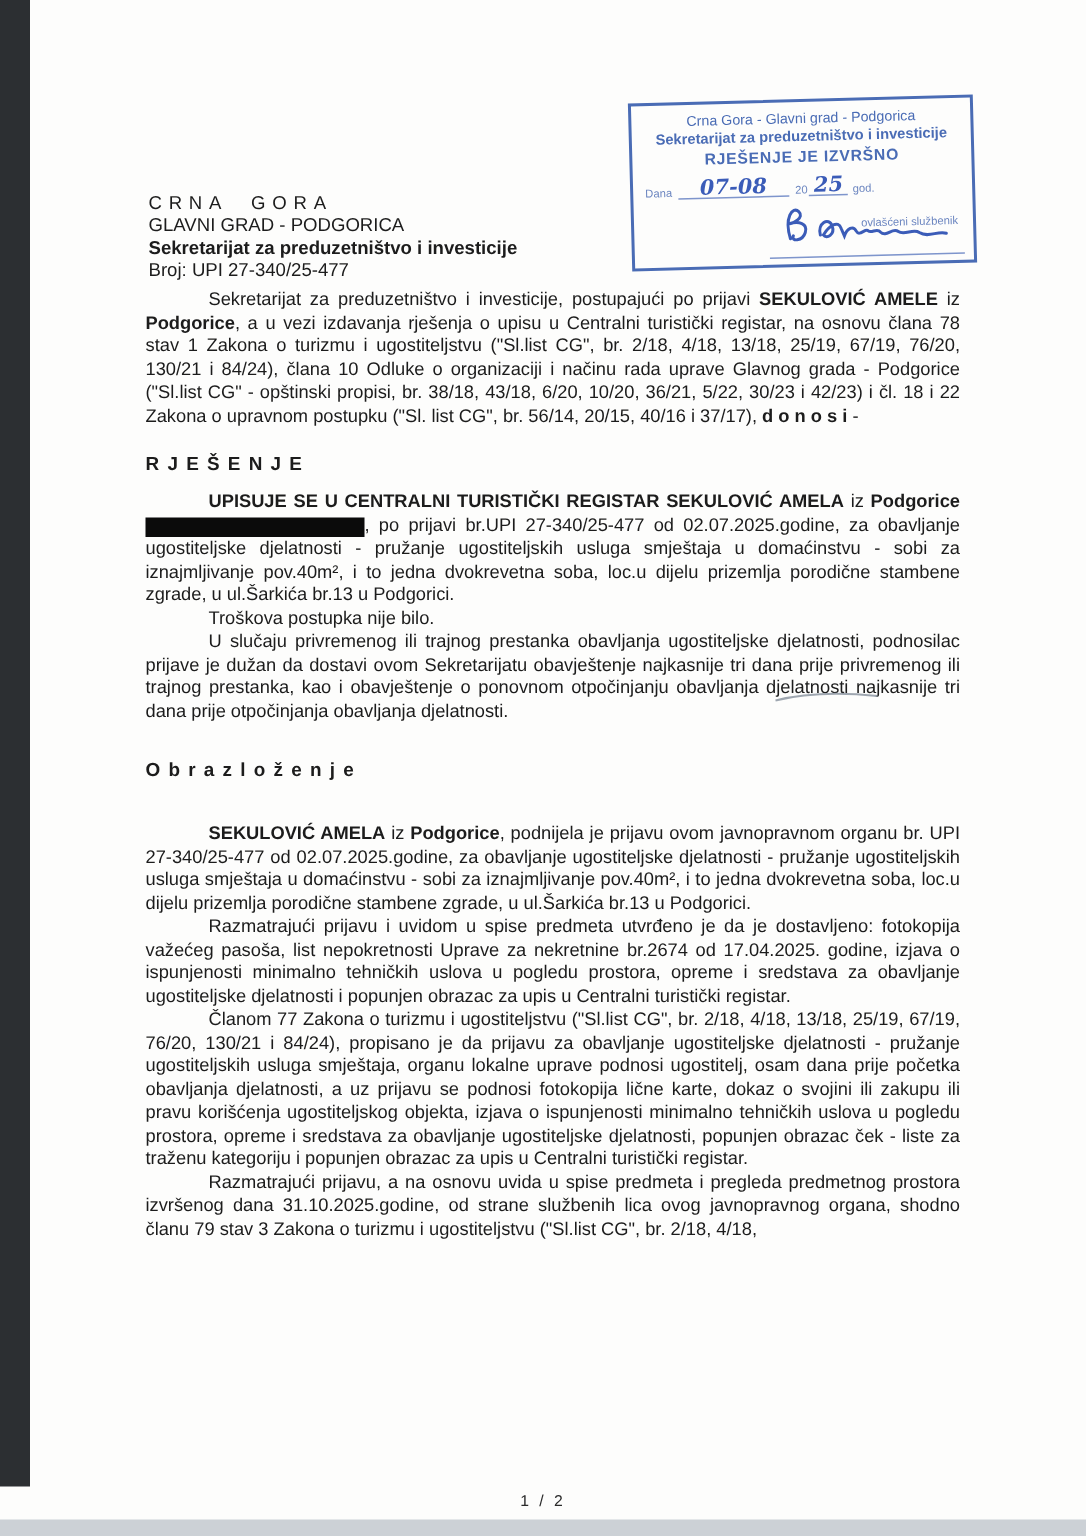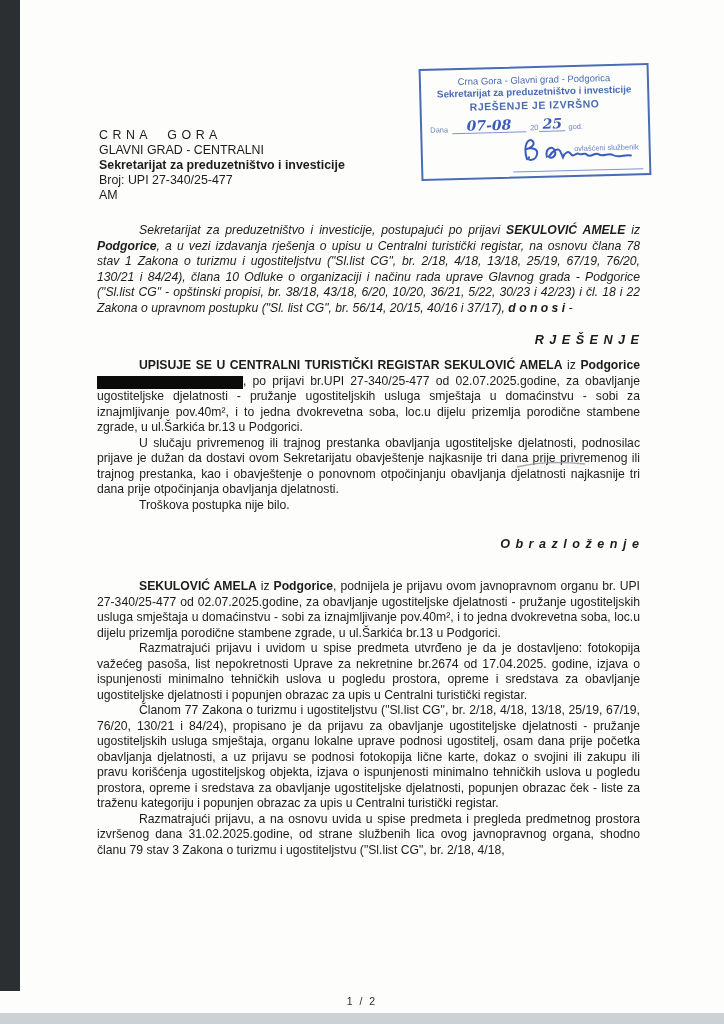--- a/index.html
+++ b/index.html
@@ -25,25 +25,25 @@
   .para{
     font-size:12.2px;line-height:15.5px;margin:0;
     text-align:justify;text-indent:42px;
   }
   .b{font-weight:bold;}
   .redacted{
     display:inline-block;width:146px;height:13px;background:#0b0b0b;
     vertical-align:text-bottom;margin-bottom:-1px;
   }
   .heading{
-    text-align:right;font-weight:bold;font-size:12.6px;
-    margin:17px 0 11px 0;letter-spacing:1px;font-style:italic;
+    text-align:left;font-weight:bold;font-size:12.6px;
+    margin:17px 0 11px 0;letter-spacing:1px;
   }
   .heading2{margin:24px 0 28px 0;}
-  .body-start{margin-top:20px;font-style:italic;}
+  .body-start{margin-top:4px;}
 
   
   .stamp{
     position:absolute;left:420px;top:66px;width:230px;height:112px;
     border:2px solid #4a6cb5;transform:rotate(-1.5deg);
     color:#4a6cb5;text-align:center;padding-top:6px;box-sizing:border-box;
     background:rgba(255,255,255,0.0);
   }
   .stamp .s1{font-size:9.5px;line-height:12px;}
   .stamp .s2{font-size:9.8px;line-height:12px;font-weight:bold;}
@@ -99,39 +99,38 @@
                M34,26 C32,18 40,14 42,20 C44,26 38,29 36,26 C40,20 46,16 48,22 L50,27
                C52,22 56,20 58,24 C60,28 64,22 66,24 C68,26 72,22 74,25 C78,29 82,22 86,25
                C90,28 96,23 100,26 C106,30 112,25 118,27" fill="none" stroke="#3b5cb8" stroke-width="2" stroke-linecap="round"></path>
     </svg>
   </div>
 </div>
 
 <div class="doc">
   <div class="hdr">
     <div class="country">CRNA GORA</div>
-    <div>GLAVNI GRAD - CENTRALNI</div>
+    <div>GLAVNI GRAD - PODGORICA</div>
     <div class="org">Sekretarijat za preduzetništvo i investicije</div>
     <div>Broj: UPI 27-340/25-477</div>
-    <div>AM</div>
   </div>
 
   <p class="para body-start"><span>Sekretarijat za preduzetništvo i investicije, postupajući po prijavi </span><span class="b">SEKULOVIĆ AMELE</span><span> iz </span><span class="b">Podgorice</span><span>, a u vezi izdavanja rješenja o upisu u Centralni turistički registar, na osnovu člana 78 stav 1 Zakona o turizmu i ugostiteljstvu ("Sl.list CG", br. 2/18, 4/18, 13/18, 25/19, 67/19, 76/20, 130/21 i 84/24), člana 10 Odluke o organizaciji i načinu rada uprave Glavnog grada - Podgorice ("Sl.list CG" - opštinski propisi, br. 38/18, 43/18, 6/20, 10/20, 36/21, 5/22, 30/23 i 42/23) i čl. 18 i 22 Zakona o upravnom postupku ("Sl. list CG", br. 56/14, 20/15, 40/16 i 37/17), </span><span class="b">d o n o s i</span><span> -</span></p>
 
   <div class="heading">R J E Š E N J E</div>
 
   <p class="para"><span class="b">UPISUJE SE U CENTRALNI TURISTIČKI REGISTAR SEKULOVIĆ AMELA</span><span> iz </span><span class="b">Podgorice</span><span> </span><span class="redacted"></span><span>, po prijavi br.UPI 27-340/25-477 od 02.07.2025.godine, za obavljanje ugostiteljske djelatnosti - pružanje ugostiteljskih usluga smještaja u domaćinstvu - sobi za iznajmljivanje pov.40m², i to jedna dvokrevetna soba, loc.u dijelu prizemlja porodične stambene zgrade, u ul.Šarkića br.13 u Podgorici.</span></p>
+  <p class="para"><span>Troškova postupka nije bilo.</span></p>
   <p class="para"><span>U slučaju privremenog ili trajnog prestanka obavljanja ugostiteljske djelatnosti, podnosilac prijave je dužan da dostavi ovom Sekretarijatu obavještenje najkasnije tri dana prije privremenog ili trajnog prestanka, kao i obavještenje o ponovnom otpočinjanju obavljanja djelatnosti najkasnije tri dana prije otpočinjanja obavljanja djelatnosti.</span></p>
-  <p class="para"><span>Troškova postupka nije bilo.</span></p>
 
   <div class="heading heading2">O b r a z l o ž e n j e</div>
 
   <p class="para"><span class="b">SEKULOVIĆ AMELA</span><span> iz </span><span class="b">Podgorice</span><span>, podnijela je prijavu ovom javnopravnom organu br. UPI 27-340/25-477 od 02.07.2025.godine, za obavljanje ugostiteljske djelatnosti - pružanje ugostiteljskih usluga smještaja u domaćinstvu - sobi za iznajmljivanje pov.40m², i to jedna dvokrevetna soba, loc.u dijelu prizemlja porodične stambene zgrade, u ul.Šarkića br.13 u Podgorici.</span></p>
   <p class="para"><span>Razmatrajući prijavu i uvidom u spise predmeta utvrđeno je da je dostavljeno: fotokopija važećeg pasoša, list nepokretnosti Uprave za nekretnine br.2674 od 17.04.2025. godine, izjava o ispunjenosti minimalno tehničkih uslova u pogledu prostora, opreme i sredstava za obavljanje ugostiteljske djelatnosti i popunjen obrazac za upis u Centralni turistički registar.</span></p>
   <p class="para"><span>Članom 77 Zakona o turizmu i ugostiteljstvu ("Sl.list CG", br. 2/18, 4/18, 13/18, 25/19, 67/19, 76/20, 130/21 i 84/24), propisano je da prijavu za obavljanje ugostiteljske djelatnosti - pružanje ugostiteljskih usluga smještaja, organu lokalne uprave podnosi ugostitelj, osam dana prije početka obavljanja djelatnosti, a uz prijavu se podnosi fotokopija lične karte, dokaz o svojini ili zakupu ili pravu korišćenja ugostiteljskog objekta, izjava o ispunjenosti minimalno tehničkih uslova u pogledu prostora, opreme i sredstava za obavljanje ugostiteljske djelatnosti, popunjen obrazac ček - liste za traženu kategoriju i popunjen obrazac za upis u Centralni turistički registar.</span></p>
-  <p class="para"><span>Razmatrajući prijavu, a na osnovu uvida u spise predmeta i pregleda predmetnog prostora izvršenog dana 31.02.2025.godine, od strane službenih lica ovog javnopravnog organa, shodno članu 79 stav 3 Zakona o turizmu i ugostiteljstvu ("Sl.list CG", br. 2/18, 4/18,</span></p>
+  <p class="para"><span>Razmatrajući prijavu, a na osnovu uvida u spise predmeta i pregleda predmetnog prostora izvršenog dana 31.10.2025.godine, od strane službenih lica ovog javnopravnog organa, shodno članu 79 stav 3 Zakona o turizmu i ugostiteljstvu ("Sl.list CG", br. 2/18, 4/18,</span></p>
 </div>
 
 <svg class="penmark" width="72" height="10" viewBox="0 0 72 10">
   <path d="M2,8 Q30,1 70,5" fill="none" stroke="#8d96a2" stroke-width="1.3" opacity="0.85"></path>
 </svg>
 
 <div class="footer">1 / 2</div>
 
 </body></html>

